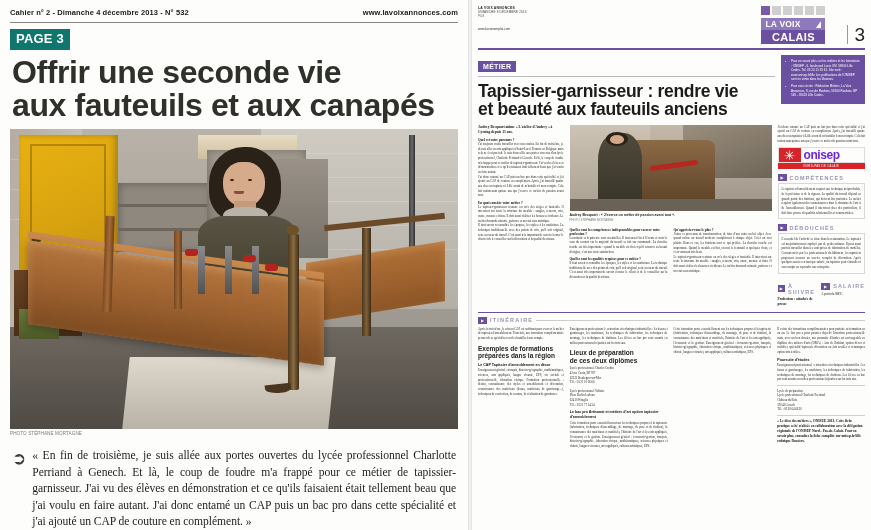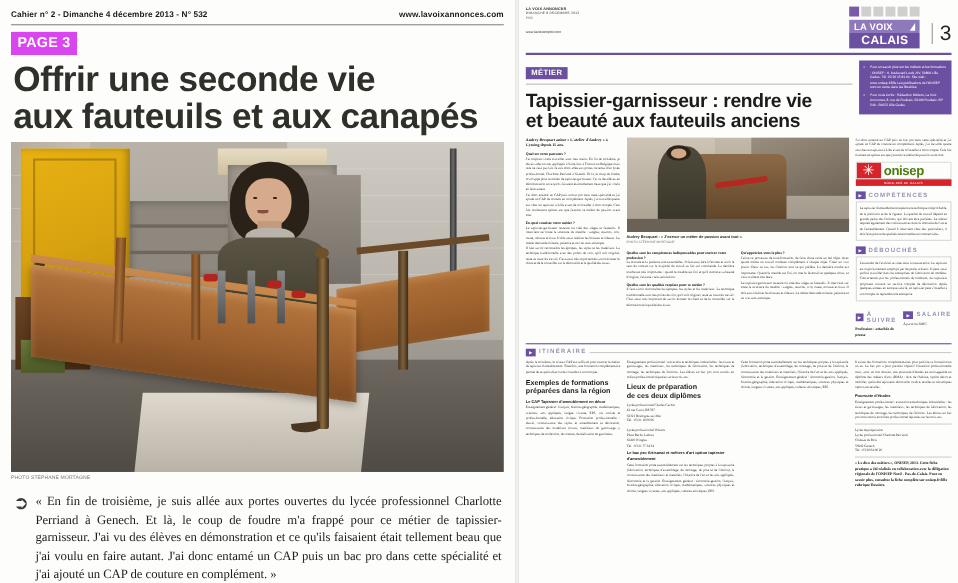--- a/index.html
+++ b/index.html
@@ -29,21 +29,21 @@
   .rule-thin { height:1px; background:#888; margin:5px 0 6px 0; }
 
   .metier-bar { display:flex; align-items:stretch; gap:5px; margin-bottom:4px; }
   .metier-black {
     background:#1b1b1b; color:#fff;
     font-family:"Liberation Sans", sans-serif;
     font-weight:bold; font-size:14.5px; letter-spacing:0.2px;
     padding:3px 7px 3px 6px; line-height:1.05;
   }
   .metier-page {
-    background:#d946ef; color:#fff;
+    background:#0f766e; color:#fff;
     font-family:"Liberation Sans", sans-serif;
     font-weight:bold; font-size:13px; letter-spacing:0.2px;
     padding:3px 6px; line-height:1.15; display:flex; align-items:center;
   }
 
   .headline {
     font-family:"Liberation Sans", sans-serif;
     font-weight:bold; font-size:32px; line-height:1.02;
     color:#2e3129; letter-spacing:-0.4px;
     margin:6px 0 8px 2px;
@@ -158,21 +158,21 @@
   
   .right-page { width:399px; height:530px; position:relative; padding:6px 6px 0 6px; background:#fdfdfb; }
 
   .rp-head { display:flex; align-items:flex-start; justify-content:space-between; }
   .rp-masthead { font-family:"Liberation Sans", sans-serif; }
   .rp-mast1 { font-size:3.4px; font-weight:bold; color:#222; letter-spacing:.2px; }
   .rp-mast2 { font-size:3px; color:#444; letter-spacing:.2px; }
   .rp-mast3 { font-size:3px; color:#666; }
   .rp-url { font-size:3.2px; color:#333; margin-top:9px; }
 
-  .rp-headright { display:flex; align-items:center; gap:11px; }
+  .rp-headright { display:flex; align-items:flex-end; gap:22px; }
   .rp-swatches { display:flex; gap:2px; margin-bottom:3px; justify-content:flex-end; }
   .sw { width:9px; height:9px; background:#cfcfcf; }
   .sw.purple { background:#7a5aa8; }
   .lavoix-logo { width:64px; }
   .lv-top {
     background:#8f79bd; color:#fff; font-family:"Liberation Sans", sans-serif;
     font-weight:bold; font-size:8.5px; padding:1px 4px; display:flex;
     justify-content:space-between; align-items:center; letter-spacing:.2px;
   }
   .lv-tri { width:0;height:0;border-left:5px solid transparent;border-bottom:7px solid #fff; }
@@ -251,21 +251,21 @@
   .box-purple li { margin-bottom:2.5px; list-style:none; position:relative; }
   .box-purple li:before { content:"▪"; position:absolute; left:-6px; font-size:3px; }
 
   .onisep {
     display:flex; align-items:stretch; margin-top:4px; border:1px solid #ddd;
   }
   .onisep-red { background:#d8232a; width:22px; display:flex; align-items:center; justify-content:center; }
   .onisep-star { color:#fff; font-size:13px; line-height:1; font-family:"DejaVu Sans",sans-serif;}
   .onisep-name {
     flex:1; display:flex; align-items:center; padding-left:3px;
-    font-family:"Liberation Sans", sans-serif; font-size:12px; font-weight:bold; color:#4d7c0f;
+    font-family:"Liberation Sans", sans-serif; font-size:12px; font-weight:bold; color:#6d28d9;
     letter-spacing:-0.4px;
   }
   .onisep-sub {
     background:#d8232a; color:#fff; font-family:"Liberation Sans", sans-serif;
     font-size:2.8px; text-align:center; padding:1px 0; letter-spacing:.3px;
   }
 
   .sec-head {
     display:flex; align-items:center; gap:3px; margin:5px 0 2px 0;
   }

